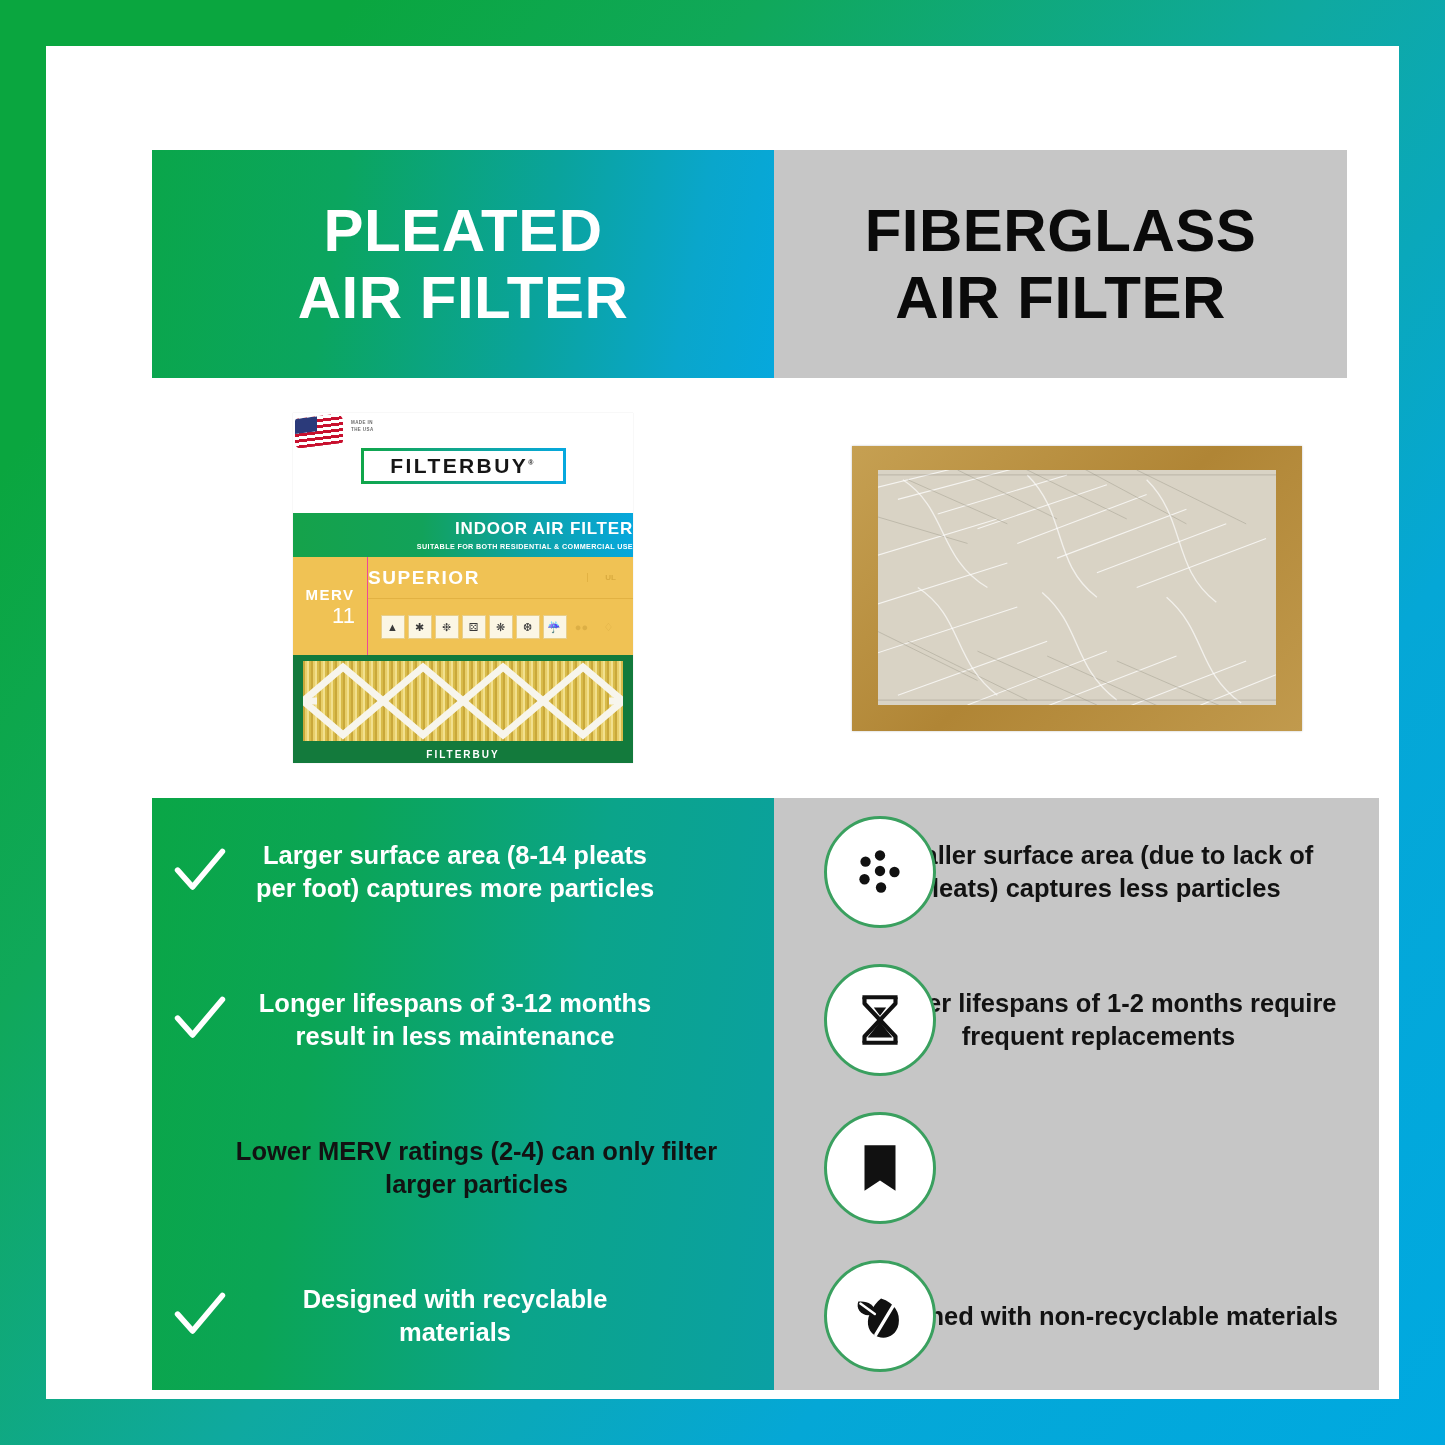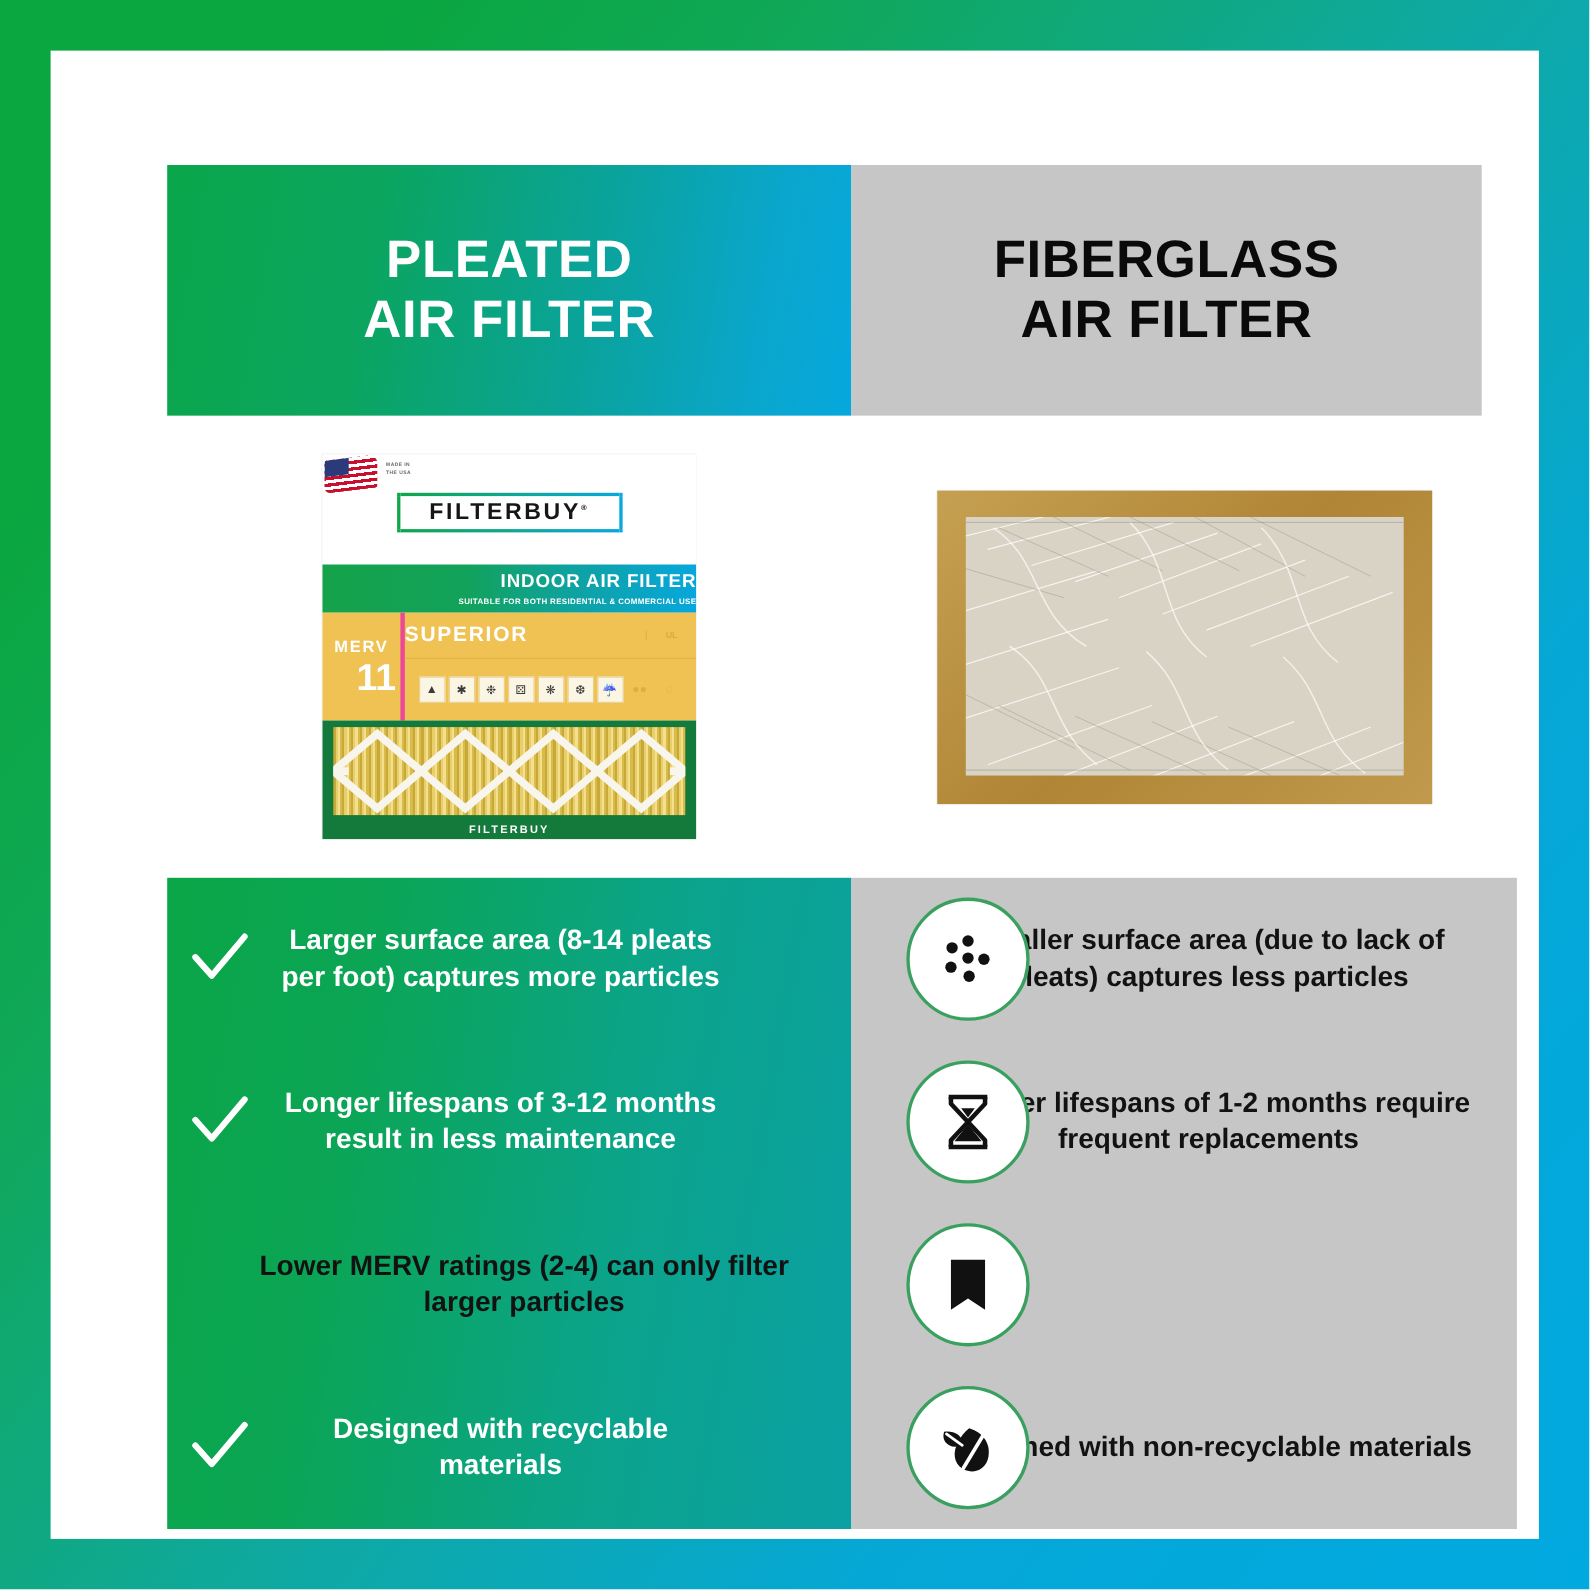--- a/index.html
+++ b/index.html
@@ -53,21 +53,21 @@
   .hdr-left {
     width: 622px;
     background: linear-gradient(100deg, #0aa64a 0%, #0ba55f 30%,
                                 #0aa39c 62%, #0aa6cb 85%, #06a8dd 100%);
   }
   .hdr-right {
     width: 573px;
     background: #c6c6c6;
   }
   .hdr-title {
-    font-size: 48px;
+    font-size: 60px;
     font-weight: 700;
     line-height: 1.12;
     letter-spacing: 0.5px;
   }
   .hdr-left .hdr-title  { color: #ffffff; }
   .hdr-right .hdr-title { color: #0a0a0a; }
 
   
   .photo-row {
     position: absolute;
@@ -162,24 +162,24 @@
     background: #f0c254;
     display: flex;
   }
   .fb-merv {
     width: 75px;
     display: flex;
     flex-direction: column;
     align-items: center;
     justify-content: center;
     color: #ffffff;
-    border-right: 4px solid #ec4899;
+    border-right: 1px solid #ec4899;
   }
   .fb-merv-label { font-size: 15px; font-weight: 700; letter-spacing: 1.5px; }
-  .fb-merv-num   { font-size: 34px; font-weight: 700; line-height: 1; margin-top: 2px; margin-left: 27px; }
+  .fb-merv-num   { font-size: 22px; font-weight: 400; line-height: 1; margin-top: 2px; margin-left: 27px; }
   .fb-gold-right { flex: 1; display: flex; flex-direction: column; }
   .fb-superior-row {
     height: 42px;
     display: flex;
     align-items: center;
     border-bottom: 1px solid #e2b243;
   }
   .fb-superior {
     flex: 1;
     font-size: 19px;

